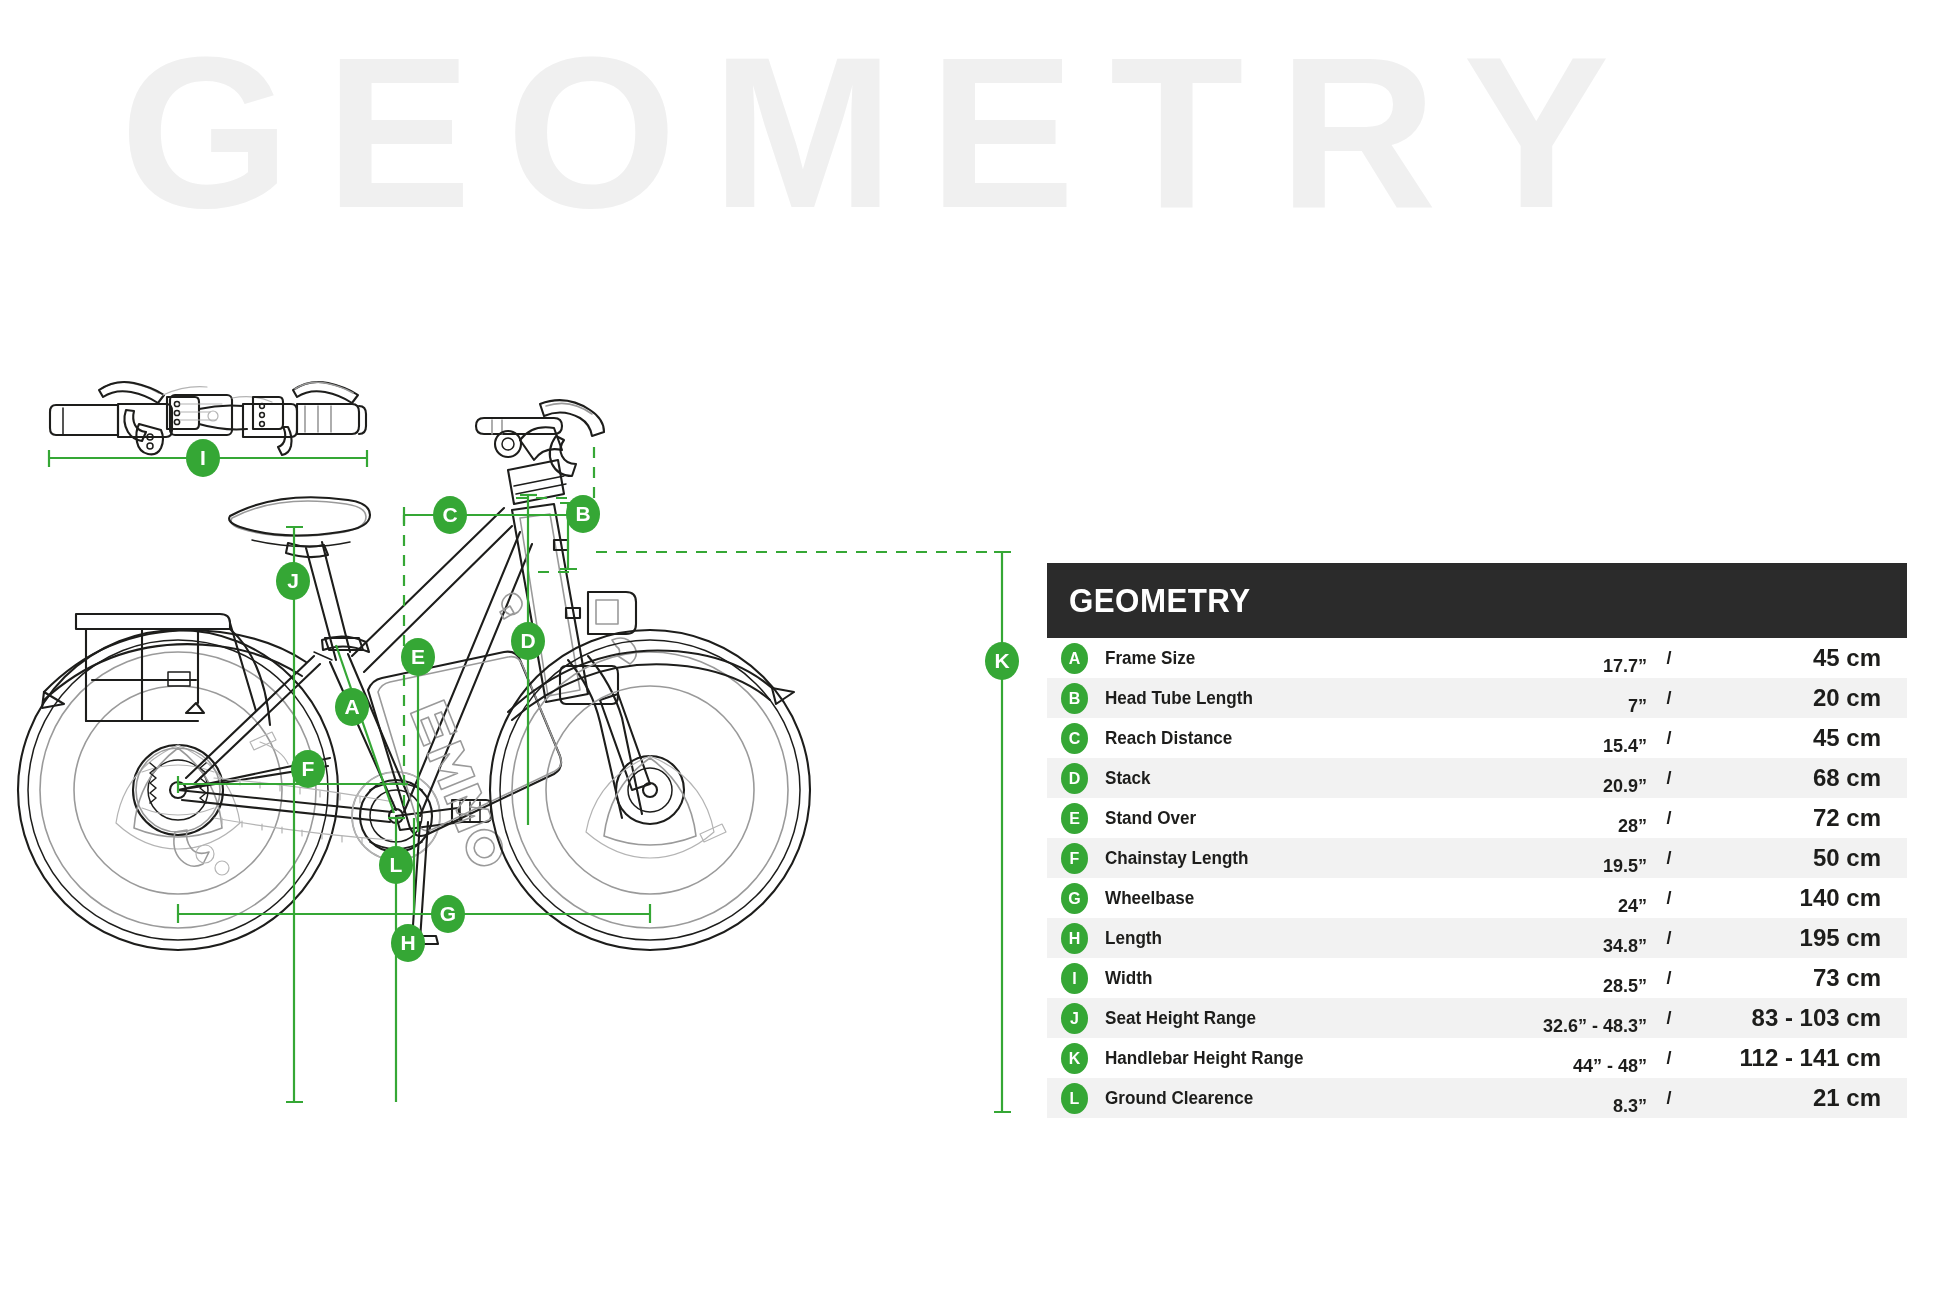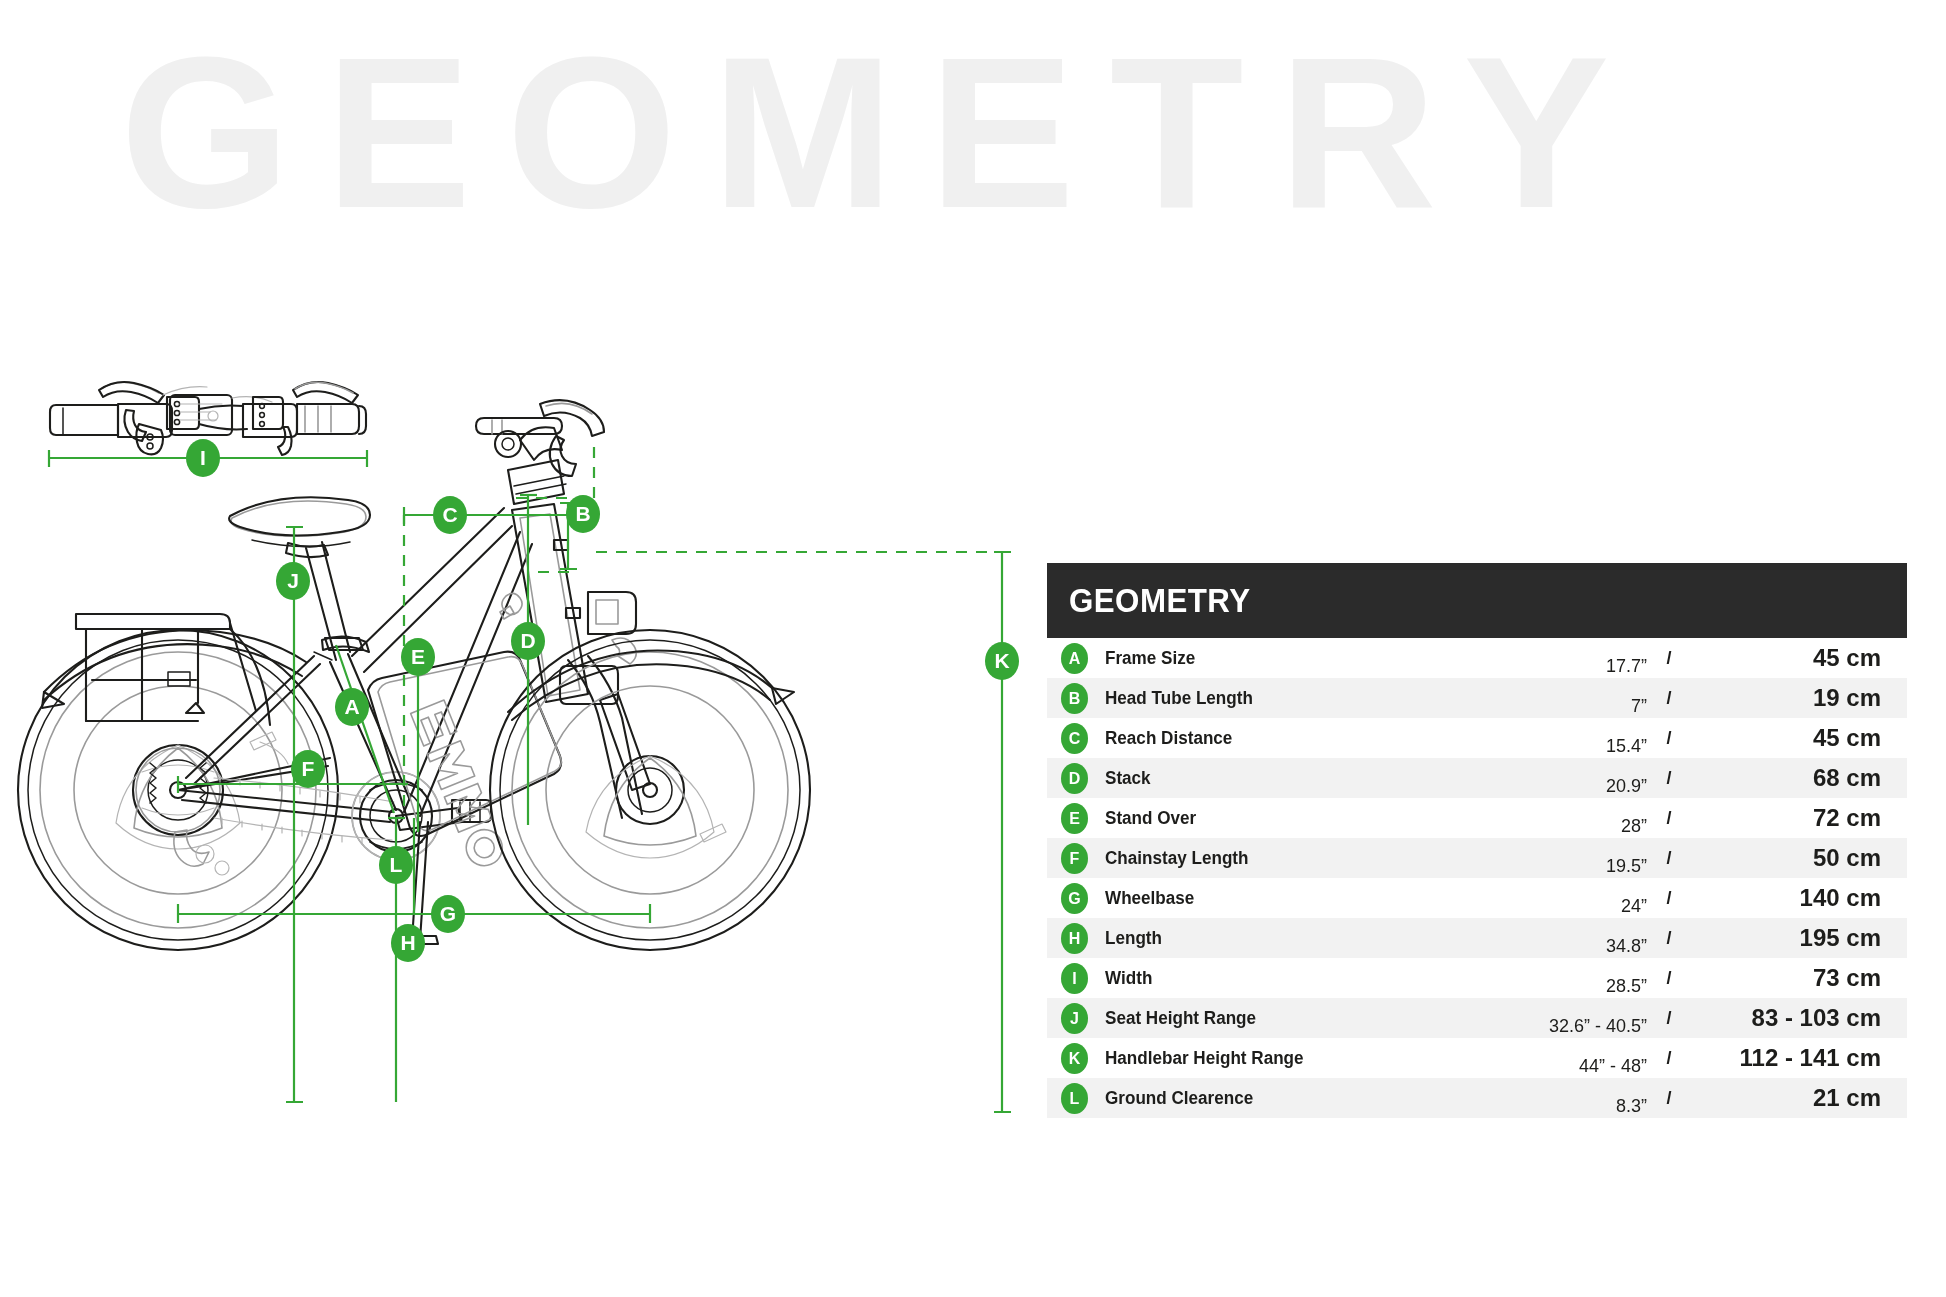--- a/index.html
+++ b/index.html
@@ -98,21 +98,21 @@
     font-weight:bold;
     font-size:18px;
     color:#1d1d1b;
     transform:scaleX(0.95);
     transform-origin:left center;
     white-space:nowrap;
   }
   .rin{
     flex:0 0 300px;
     text-align:right;
-    font-weight:normal;
+    font-weight:bold;
     font-size:18px;
     color:#1d1d1b;
     white-space:nowrap;
     margin-top:16px;
   }
   .rslash{
     flex:0 0 44px;
     text-align:center;
     font-weight:bold;
     font-size:18px;
@@ -414,21 +414,21 @@
         <div class="rin">17.7”</div>
         <div class="rslash">/</div>
         <div class="rcm">45 cm</div>
       </div>
 
       <div class="row even">
         <div class="badge">B</div>
         <div class="rlabel">Head Tube Length</div>
         <div class="rin">7”</div>
         <div class="rslash">/</div>
-        <div class="rcm">19 cm</div>
+        <div class="rcm">20 cm</div>
       </div>
 
       <div class="row odd">
         <div class="badge">C</div>
         <div class="rlabel">Reach Distance</div>
         <div class="rin">15.4”</div>
         <div class="rslash">/</div>
         <div class="rcm">45 cm</div>
       </div>
 
@@ -476,21 +476,21 @@
         <div class="badge">I</div>
         <div class="rlabel">Width</div>
         <div class="rin">28.5”</div>
         <div class="rslash">/</div>
         <div class="rcm">73 cm</div>
       </div>
 
       <div class="row even">
         <div class="badge">J</div>
         <div class="rlabel">Seat Height Range</div>
-        <div class="rin">32.6” -  40.5”</div>
+        <div class="rin">32.6” -  48.3”</div>
         <div class="rslash">/</div>
         <div class="rcm">83 - 103 cm</div>
       </div>
 
       <div class="row odd">
         <div class="badge">K</div>
         <div class="rlabel">Handlebar Height Range</div>
         <div class="rin">44” -  48”</div>
         <div class="rslash">/</div>
         <div class="rcm">112 - 141 cm</div>

